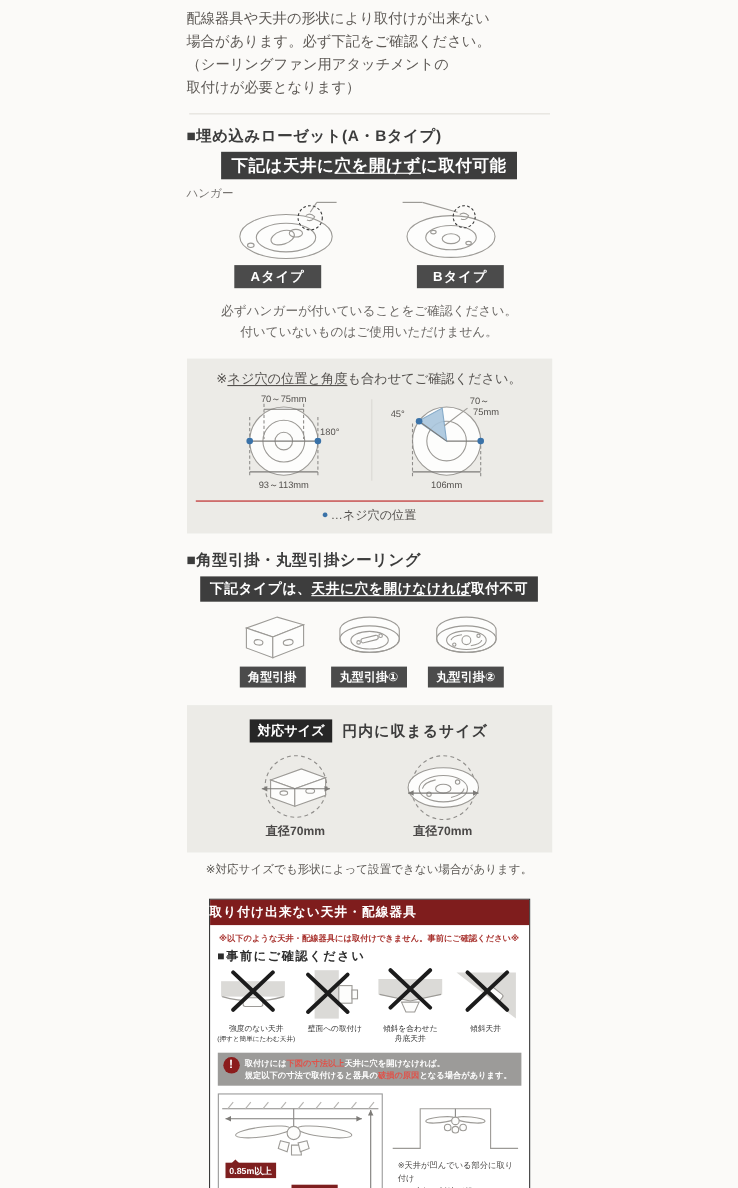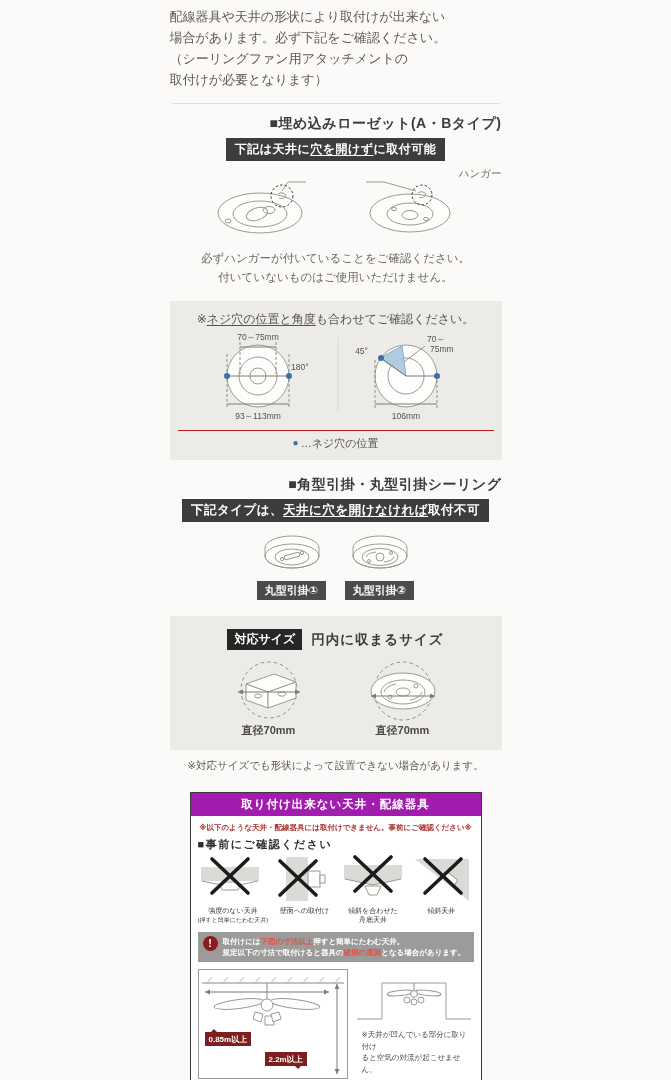--- a/index.html
+++ b/index.html
@@ -4,26 +4,26 @@
 <style>
   html,body{margin:0;padding:0;}
   body{
     width:671px;height:1080px;background:#fbfaf8;overflow:hidden;
     font-family:"Liberation Sans","DejaVu Sans",sans-serif;
     -webkit-font-smoothing:antialiased;
   }
   .col{width:332px;margin:0 auto;padding-top:6px;}
   .intro p{margin:0;text-align:left;font-size:13px;line-height:21px;color:#5d5955;}
   .divider{border:none;border-top:1px solid #e1ded9;margin:13px 2px 11px;}
-  .sec-h{text-align:right;font-weight:bold;font-size:14px;color:#3c3c3c;margin:4px 0 5px;letter-spacing:.5px;}
+  .sec-h{text-align:left;font-weight:bold;font-size:14px;color:#3c3c3c;margin:4px 0 5px;letter-spacing:.5px;}
   .banner-wrap{text-align:center;margin:2px 0 6px;}
-  .banner{display:inline-block;background:#3d3d3d;color:#fff;font-weight:bold;font-size:12px;padding:3px 9px;letter-spacing:.5px;}
+  .banner{display:inline-block;background:#3d3d3d;color:#fff;font-weight:bold;font-size:15px;padding:3px 9px;letter-spacing:.5px;}
   .banner .u{text-decoration:underline;text-underline-offset:2px;}
   .hanger-fig{position:relative;height:70px;margin-top:4px;}
-  .hanger-label{display:block;text-align:right;font-size:10.5px;color:#767370;}
+  .hanger-label{display:block;text-align:left;font-size:10.5px;color:#767370;}
   .badge-row{display:flex;margin-top:2px;}
   .badge-cell{flex:1;text-align:center;}
   .badge{display:inline-block;background:#4b4b4b;color:#fff;font-size:12px;font-weight:bold;padding:2px 15px;letter-spacing:1px;}
   .note{text-align:center;font-size:11.5px;color:#6b6865;line-height:19px;margin-top:12px;}
   .gray-box{background:#ecebe7;margin-top:14px;padding:10px 8px 6px;}
   .screw-title{text-align:center;font-size:12px;color:#55524f;margin-bottom:2px;}
   .screw-title .u{text-decoration:underline;text-underline-offset:2px;margin-top:40px;}
   .screw-legend{border-top:1px solid #b91c1c;margin-top:4px;padding:5px 0 3px;text-align:center;font-size:11px;color:#55524f;}
   .legend-dot{color:#3a72a8;font-size:10px;vertical-align:1px;margin-right:2px;}
   .fixture-row{display:flex;justify-content:center;gap:16px;margin-top:4px;}
@@ -32,21 +32,21 @@
   .size-box{background:#ecebe7;margin-top:16px;padding:13px 10px 12px;}
   .size-head{display:flex;justify-content:center;align-items:center;gap:9px;}
   .size-badge{background:#262626;color:#fff;font-weight:bold;font-size:12px;padding:2px 7px;}
   .size-label{font-size:13.5px;font-weight:bold;color:#3c3c3c;letter-spacing:1px;}
   .size-figs{display:flex;justify-content:center;gap:28px;margin-top:8px;}
   .size-fig{text-align:center;}
   .diam{font-size:11px;font-weight:bold;color:#4a4847;margin-top:1px;}
   .size-note{text-align:center;font-size:10.5px;color:#5c5955;margin-top:9px;}
   
   .ng-box{width:290px;margin:19px auto 0;border:1px solid #3a3a3a;background:#fff;}
-  .ng-header{background:#a21caf;color:#fff;text-align:center;font-weight:bold;font-size:11.5px;padding:4px 0;letter-spacing:1px;}
+  .ng-header{background:#7f1d1d;color:#fff;font-weight:bold;font-size:11.5px;padding:4px 0;letter-spacing:1px;}
   .ng-body{padding:4px 7px 7px;}
   .ng-rednote{color:#a8322e;font-size:7.5px;font-weight:bold;text-align:center;margin:3px 0 4px;}
   .ng-subh{font-weight:bold;font-size:11px;color:#2c2c2c;margin:4px 0 3px;letter-spacing:1.5px;}
   .ceil-row{display:flex;gap:4px;}
   .ceil-cell{flex:1;text-align:center;}
   .ceil-cap{font-size:7px;color:#333;line-height:9px;margin-top:1px;white-space:nowrap;}
   .ceil-cap .sub{font-size:6px;}
   .warnbar{background:#9c9b99;display:flex;gap:5px;align-items:flex-start;padding:4px 5px;margin-top:7px;}
   .warn-ico{flex:0 0 auto;width:15px;height:15px;border-radius:50%;background:#8b1c1c;color:#fff;font-weight:bold;font-size:11px;text-align:center;line-height:15px;}
   .warn-text{font-size:7.5px;color:#fff;line-height:11px;font-weight:bold;}
@@ -106,20 +106,24 @@
       <ellipse cx="240" cy="32" rx="40" ry="19" class="fill"></ellipse>
       <ellipse cx="240" cy="33" rx="23" ry="11" class="ln"></ellipse>
       <ellipse cx="240" cy="34" rx="8" ry="4.5" class="ln"></ellipse>
       <ellipse cx="224" cy="28" rx="2.5" ry="1.6" class="ln"></ellipse>
       <ellipse cx="256" cy="38" rx="2.5" ry="1.6" class="ln"></ellipse>
       <circle cx="252" cy="14" r="10" fill="none" stroke="#3c3c3c" stroke-dasharray="2.5 2"></circle>
       <path d="M248,12 q4,-3 8,1 q-2,5 -7,3" class="ln"></path>
     </svg>
   </div>
 
+  <div class="badge-row">
+    <div class="badge-cell"><span class="badge">Aタイプ</span></div>
+    <div class="badge-cell"><span class="badge">Bタイプ</span></div>
+  </div>
 
   <div class="note">
     <span>必ずハンガーが付いていることをご確認ください。</span><br>
     <span>付いていないものはご使用いただけません。</span>
   </div>
 
   <div class="gray-box">
     <div class="screw-title"><span>※</span><span class="u">ネジ穴の位置と角度</span><span>も合わせてご確認ください。</span></div>
     <svg width="316" height="96" viewBox="0 0 316 96">
 
@@ -161,20 +165,30 @@
   </div>
 
   <div class="sec-h" style="margin-top:16px;">■角型引掛・丸型引掛シーリング</div>
   <div class="banner-wrap">
     <span class="banner" style="font-size:12.5px;"><span>下記タイプは、</span><span class="u">天井に穴を開けなければ</span><span>取付不可</span></span>
   </div>
 
   <div class="fixture-row">
     <div class="fixture">
       <svg width="72" height="50" viewBox="0 0 72 50">
+        <polygon points="12,18 40,8 64,15 36,26" class="fill"></polygon>
+        <polygon points="12,18 36,26 36,45 12,36" class="fill"></polygon>
+        <polygon points="36,26 64,15 64,34 36,45" class="fill"></polygon>
+        <ellipse cx="23" cy="31" rx="4" ry="2.4" class="ln" transform="rotate(8 23 31)"></ellipse>
+        <ellipse cx="50" cy="31" rx="4.5" ry="2.6" class="ln" transform="rotate(-10 50 31)"></ellipse>
+      </svg>
+      <span class="badge">角型引掛</span>
+    </div>
+    <div class="fixture">
+      <svg width="72" height="50" viewBox="0 0 72 50">
         <path d="M9,20 a27,12 0 0 1 54,0 l0,8 a27,12 0 0 1 -54,0 z" class="fill"></path>
         <ellipse cx="36" cy="28" rx="27" ry="12" class="ln"></ellipse>
         <ellipse cx="36" cy="29" rx="17" ry="8" class="ln"></ellipse>
         <rect x="28" y="26" width="16" height="4" rx="2" class="ln" transform="rotate(-14 36 28)"></rect>
         <circle cx="26" cy="31" r="1.6" class="ln"></circle>
         <circle cx="46" cy="25" r="1.6" class="ln"></circle>
       </svg>
       <span class="badge">丸型引掛①</span>
     </div>
     <div class="fixture">
@@ -276,21 +290,21 @@
             <line x1="16" y1="4" x2="52" y2="38" stroke="#1c1c1c" stroke-width="3.6" stroke-linecap="round"></line>
             <line x1="52" y1="4" x2="16" y2="38" stroke="#1c1c1c" stroke-width="3.6" stroke-linecap="round"></line>
           </svg>
           <div class="ceil-cap"><span>傾斜天井</span></div>
         </div>
       </div>
 
       <div class="warnbar">
         <div class="warn-ico">!</div>
         <div class="warn-text">
-          <span>取付けには</span><span class="r">下図の寸法以上</span><span>押すと簡単にたわむ天井。</span><br>
+          <span>取付けには</span><span class="r">下図の寸法以上</span><span>天井に穴を開けなければ。</span><br>
           <span>規定以下の寸法で取付けると器具の</span><span class="r">破損の原因</span><span>となる場合があります。</span>
         </div>
       </div>
 
       <div class="dims-row">
         <div class="fan-box">
           <svg width="148" height="108" viewBox="0 0 148 108">
             <line x1="3" y1="13" x2="145" y2="13" stroke="#8a8886"></line>
             <g stroke="#b5b3b0">
                 <line x1="8" y1="13" x2="13" y2="7"></line>

